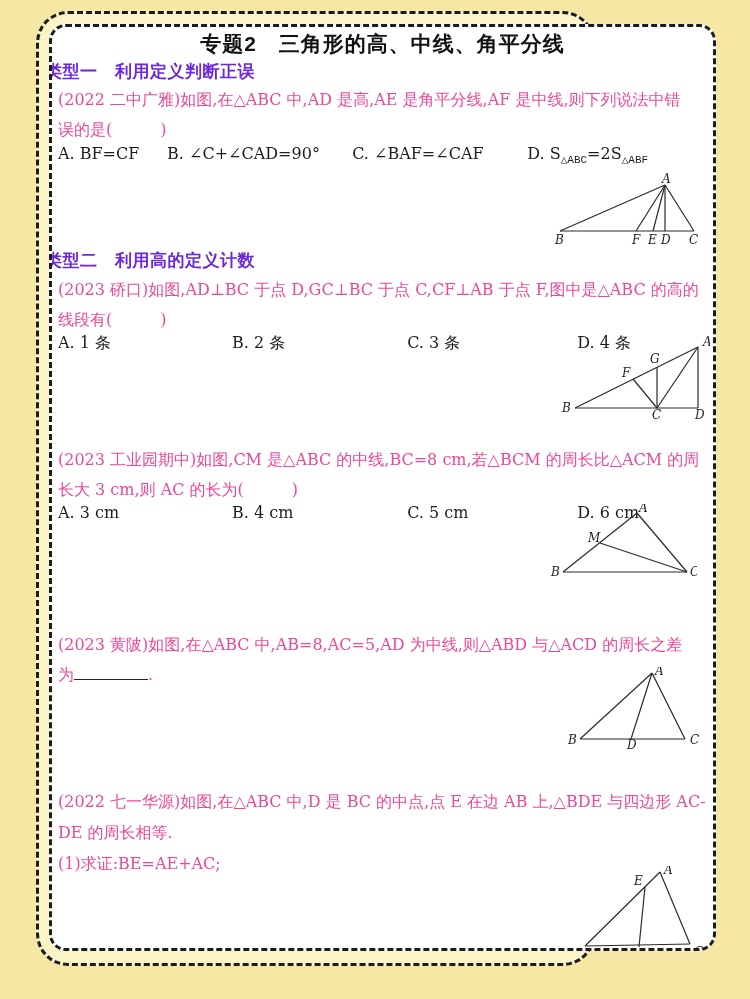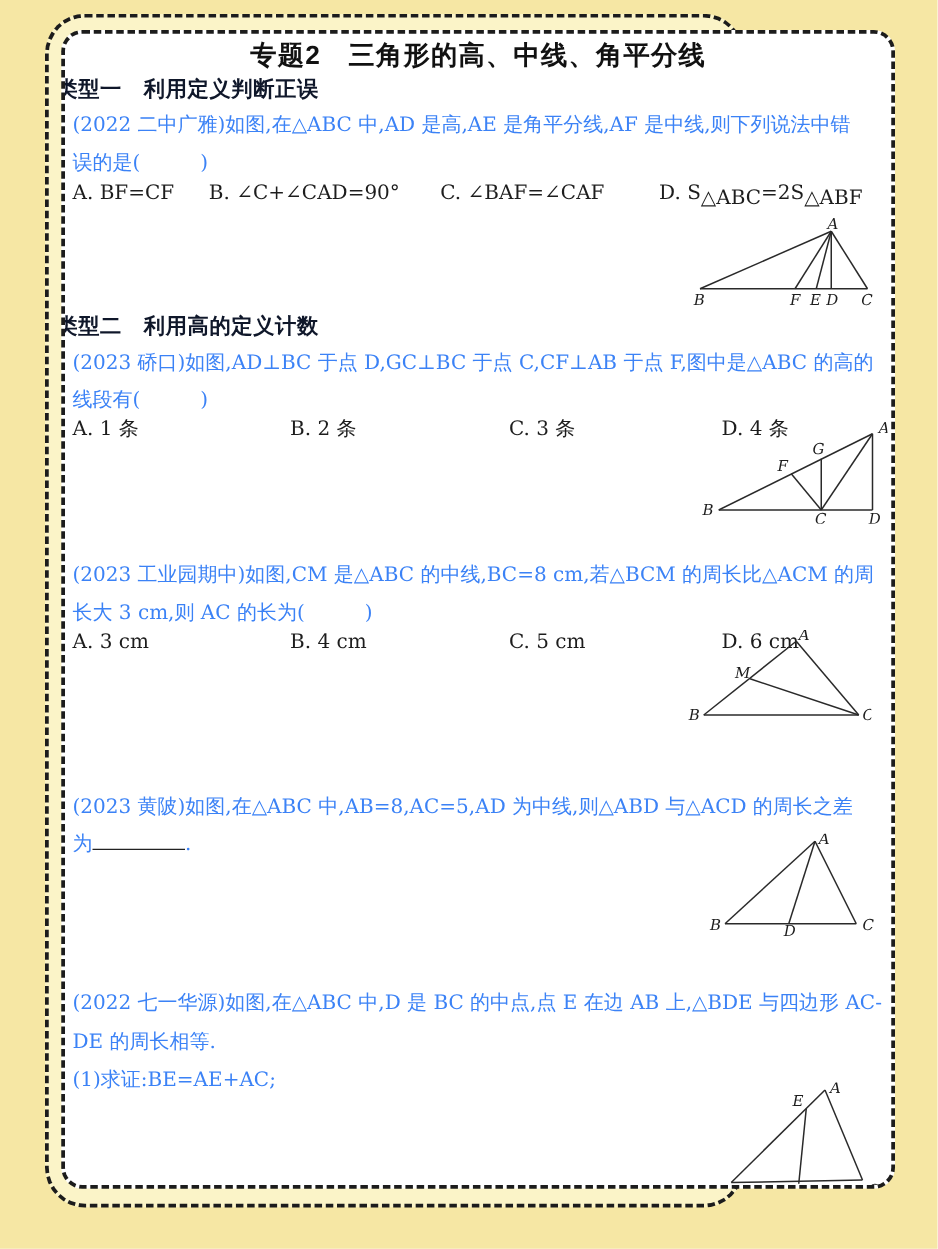--- a/index.html
+++ b/index.html
@@ -26,34 +26,34 @@
   }
   .page-title {
     position:absolute; left:0; top:3px; width:100%;
     text-align:center;
     font-family:"Liberation Sans","DejaVu Sans",sans-serif;
     font-weight:bold; font-size:21px; letter-spacing:1px; color:#111;
   }
   .sec-header {
     position:absolute; left:-7px;
     font-family:"Liberation Sans","DejaVu Sans",sans-serif;
-    font-weight:bold; font-size:17px; color:#0f172a;
+    font-weight:bold; font-size:17px; color:#6d28d9;
     letter-spacing:.5px; white-space:nowrap;
   }
   .q-block {
     position:absolute; left:6px; width:652px;
-    font-size:16px; line-height:30px; color:#3b82f6;
+    font-size:16px; line-height:30px; color:#ec4899;
     white-space:normal;
   }
   .q-line { display:block; white-space:nowrap; }
   .opts { position:absolute; left:6px; width:652px; font-size:16px; white-space:nowrap; }
   .opt { display:inline-block; }
   .w104{width:104px;} .w180{width:180px;} .w170{width:170px;}
   .w169{width:169px;} .w165{width:165px;}
-  sub.tri { font-size:16px; }
+  sub.tri { font-size:11px;font-family:Liberation Mono, monospace; }
   .blank {
     display:inline-block; width:74px; height:16px;
     border-bottom:1px solid #222; vertical-align:baseline;
   }
   .fig { position:absolute; }
   .fig line, .fig polyline { stroke:#2a2a2a; stroke-width:1.2; fill:none; }
   .fig text {
     font-family:"DejaVu Serif","Liberation Serif",serif;
     font-style:italic; font-size:12px; fill:#1d1d1d;
   }

